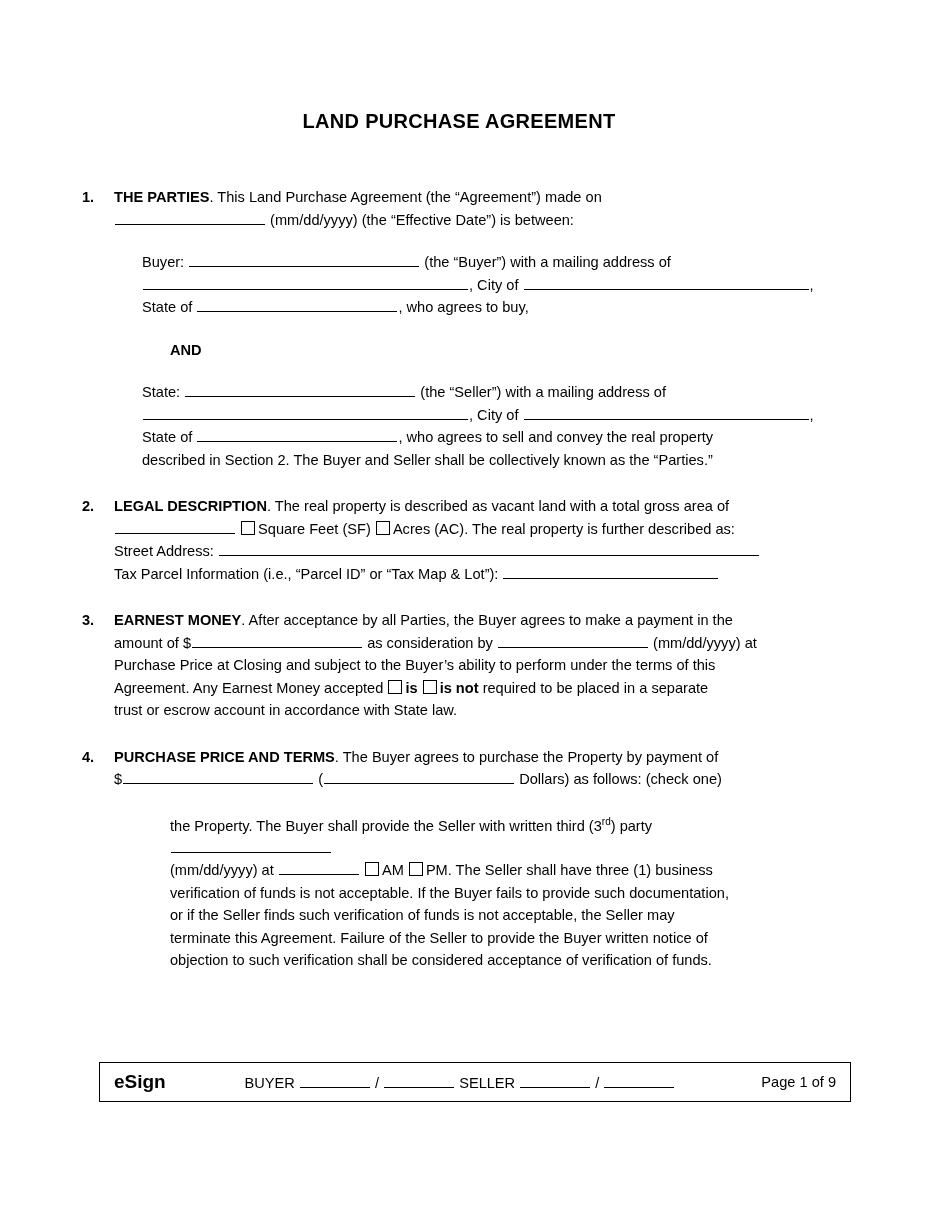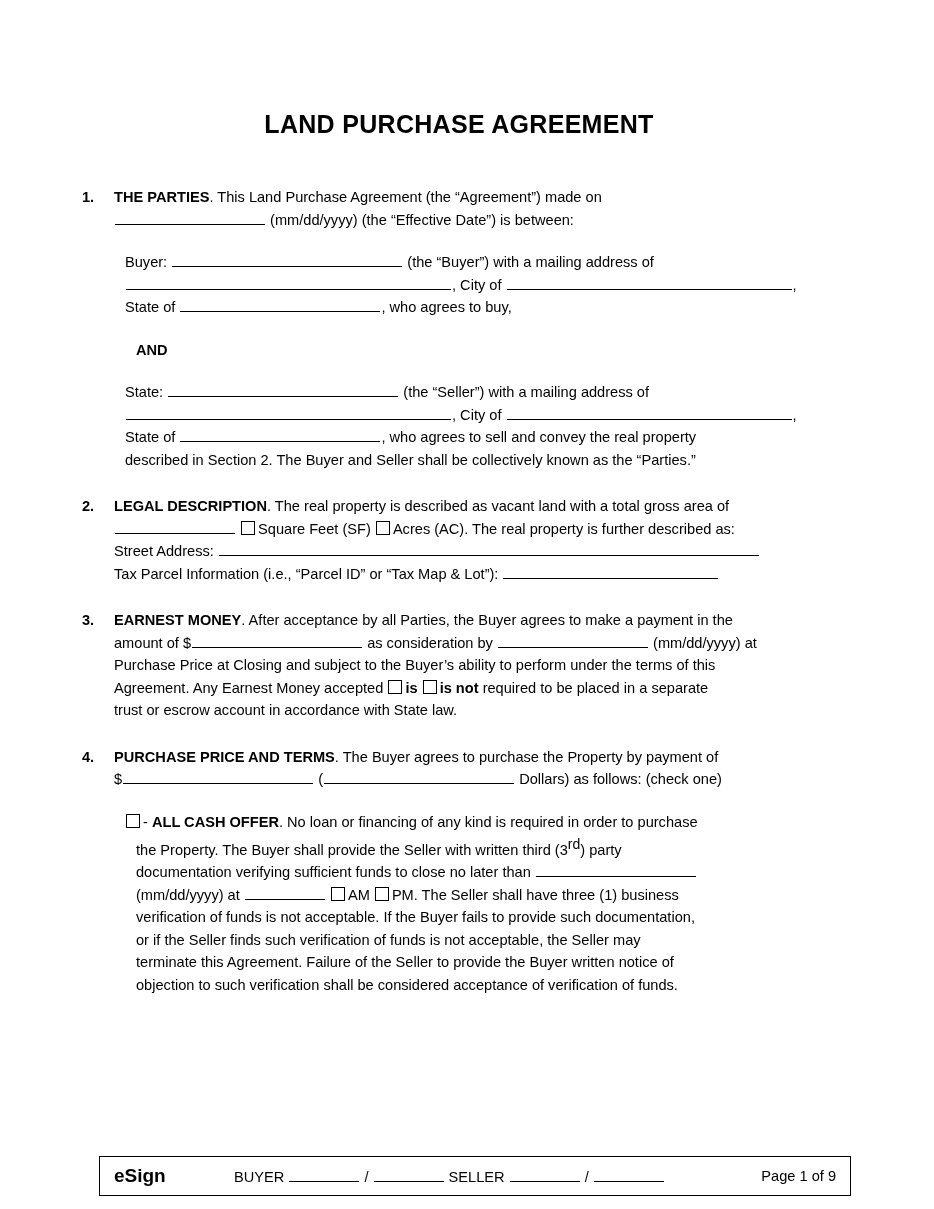--- a/index.html
+++ b/index.html
@@ -17,21 +17,21 @@
   }
   .page {
     position: relative;
     width: 934px;
     height: 1209px;
     box-sizing: border-box;
     padding: 0;
   }
   .doc-title {
     text-align: center;
-    font-size: 25px;
+    font-size: 20px;
     font-weight: bold;
     letter-spacing: 0.3px;
     margin: 0;
     position: absolute;
     top: 110px;
     left: 0;
     right: 16px;
   }
   .body-wrap {
     position: absolute;
@@ -52,21 +52,21 @@
     text-align: left;
     padding-left: 0px;
   }
   .sec-body {
     flex: 1 1 auto;
   }
   b, .b { font-weight: bold; }
   .gap-md { height: 20px; }
   .gap-lg { height: 24px; }
   .indent {
-    margin-left: 11px;
+    margin-left: 28px;
   }
   
   .line {
     display: inline-block;
     border-bottom: 1px solid #000;
     height: 14px;
     vertical-align: baseline;
     margin: 0 1px;
   }
   .l-70 { width: 70px; }
@@ -85,43 +85,43 @@
   .l-540 { width: 540px; }
   .cb {
     display: inline-block;
     width: 12px;
     height: 12px;
     border: 1.4px solid #000;
     vertical-align: -1px;
     margin: 0 3px 0 1px;
     background: #fff;
   }
-  sup { font-size: 14px; vertical-align: super; }
+  sup { font-size: 10px; vertical-align: super; }
   
   .footer {
     position: absolute;
     left: 99px;
-    top: 1156px;
+    top: 1062px;
     width: 752px;
     height: 40px;
     border: 1.5px solid #000;
     box-sizing: border-box;
     display: flex;
     align-items: center;
   }
   .footer-esign {
     font-size: 19px;
     font-weight: bold;
     padding-left: 14px;
     width: 120px;
     flex: 0 0 120px;
   }
   .footer-mid {
     flex: 1 1 auto;
-    text-align: left;
+    text-align: center;
     font-size: 14.6px;
     white-space: nowrap;
   }
   .footer-page {
     flex: 0 0 150px;
     text-align: right;
     padding-right: 14px;
     font-size: 14.6px;
   }
   .nowrap { white-space: nowrap; }
@@ -246,30 +246,25 @@
         </div>
         <div class="nowrap">
           <span>$</span><span class="line l-190"></span>
           <span>(</span><span class="line l-190"></span>
           <span>Dollars) as follows: (check one)</span>
         </div>
 
         <div class="gap-md"></div>
 
         <div class="indent">
-          <div>
-            <span class="cb"></span><span>-</span>
-            <span class="b">ALL CASH OFFER</span><span>. No loan or financing of any kind is required in order to purchase</span>
-          </div>
           <div class="indent">
             <div class="nowrap">
               <span>the Property. The Buyer shall provide the Seller with written third (3</span><sup>rd</sup><span>) party</span>
             </div>
             <div class="nowrap">
-              <span>documentation verifying sufficient funds to close no later than</span>
               <span class="line l-160"></span>
             </div>
             <div class="nowrap">
               <span>(mm/dd/yyyy) at</span>
               <span class="line l-80"></span>
               <span class="cb"></span><span>AM</span>
               <span class="cb"></span><span>PM</span><span>. The Seller shall have three (1) business</span>
             </div>
             <div>verification of funds is not acceptable. If the Buyer fails to provide such documentation,</div>
             <div>or if the Seller finds such verification of funds is not acceptable, the Seller may</div>

